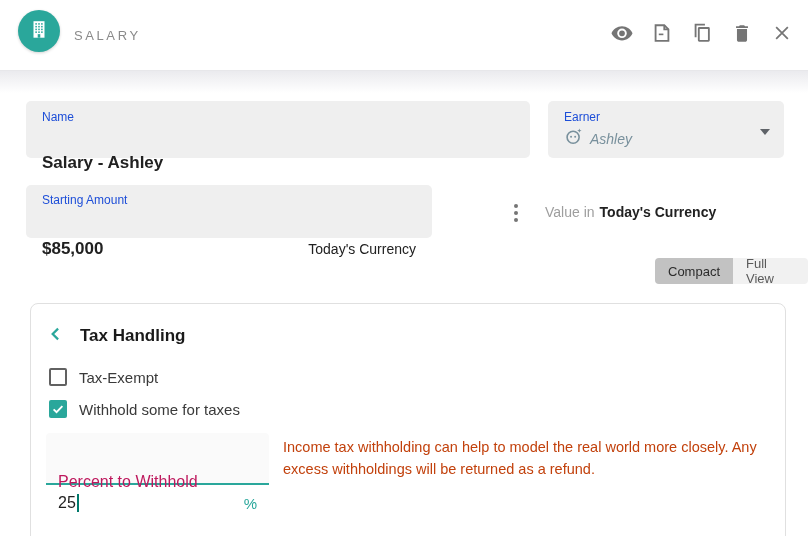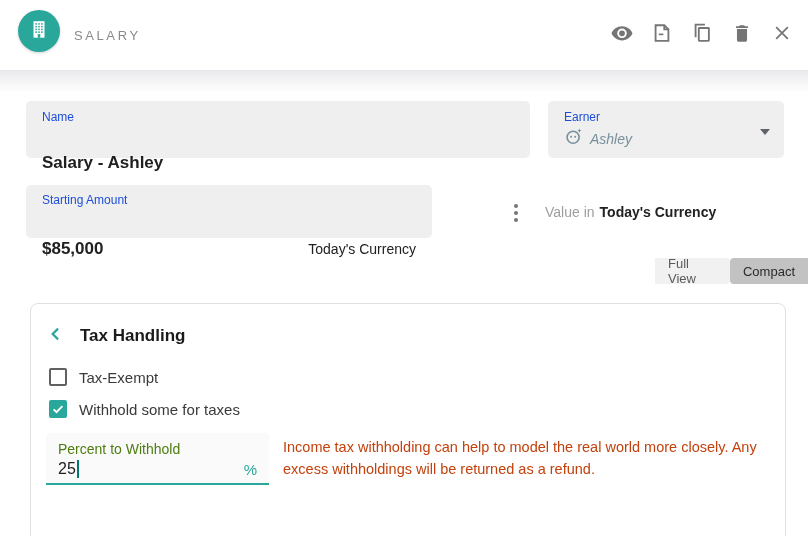--- a/index.html
+++ b/index.html
@@ -54,21 +54,21 @@
 
   .check-row { position:absolute; left:18px; display:flex; align-items:center; gap:12px; cursor:pointer; }
   .check-row.r1 { top:64px; }
   .check-row.r2 { top:96px; }
   .cbox { width:18px; height:18px; border-radius:2px; flex:0 0 18px; }
   .cbox.off { border:2px solid #616161; background:#fff; }
   .cbox.on { background:#2aa79b; display:flex; align-items:center; justify-content:center; }
   .check-label { font-size:15px; color:#3a3a3a; }
 
   .percent-field { position:absolute; left:15px; top:129px; width:223px; height:52px; background:#fafafa; border-bottom:2px solid #2aa79b; border-radius:4px 4px 0 0; padding:8px 12px 0 12px; }
-  .percent-label { font-size:14px; color:#4d7c0f; margin-bottom:3px; }
+  .percent-label { font-size:16px; color:#be185d; margin-bottom:3px;margin-top:32px; }
   .percent-row { display:flex; align-items:center; }
   .percent-value { font-size:16px; color:#212121; }
   .caret { width:2px; height:18px; background:#00796b; margin-left:1px; }
   .percent-suffix { margin-left:auto; font-size:15px; color:#2aa79b; }
 
   .tax-desc { position:absolute; left:252px; top:132px; width:492px; font-size:14.5px; color:#c2410c; line-height:22px; }
 </style>
 </head>
 <body>
 
@@ -175,25 +175,25 @@
     <span></span>
     <span></span>
 </div>
 
 <div class="value-in">
   <span class="prefix">Value in</span>
   <span class="val">Today's Currency</span>
 </div>
 
 <div class="view-toggle">
+  <div class="seg selected">
+    <span>Compact</span>
+  </div>
   <div class="seg unselected">
     <span>Full View</span>
-  </div>
-  <div class="seg selected">
-    <span>Compact</span>
   </div>
 </div>
 
 <div class="tax-card">
   <div class="card-header">
     <div class="back-btn">
       <span>
         <svg width="20" height="20" viewBox="0 0 24 24" fill="none" stroke="#2aa79b" stroke-width="2.7">
           <path d="M14.5 5.5L8 12l6.5 6.5"></path>
         </svg>

